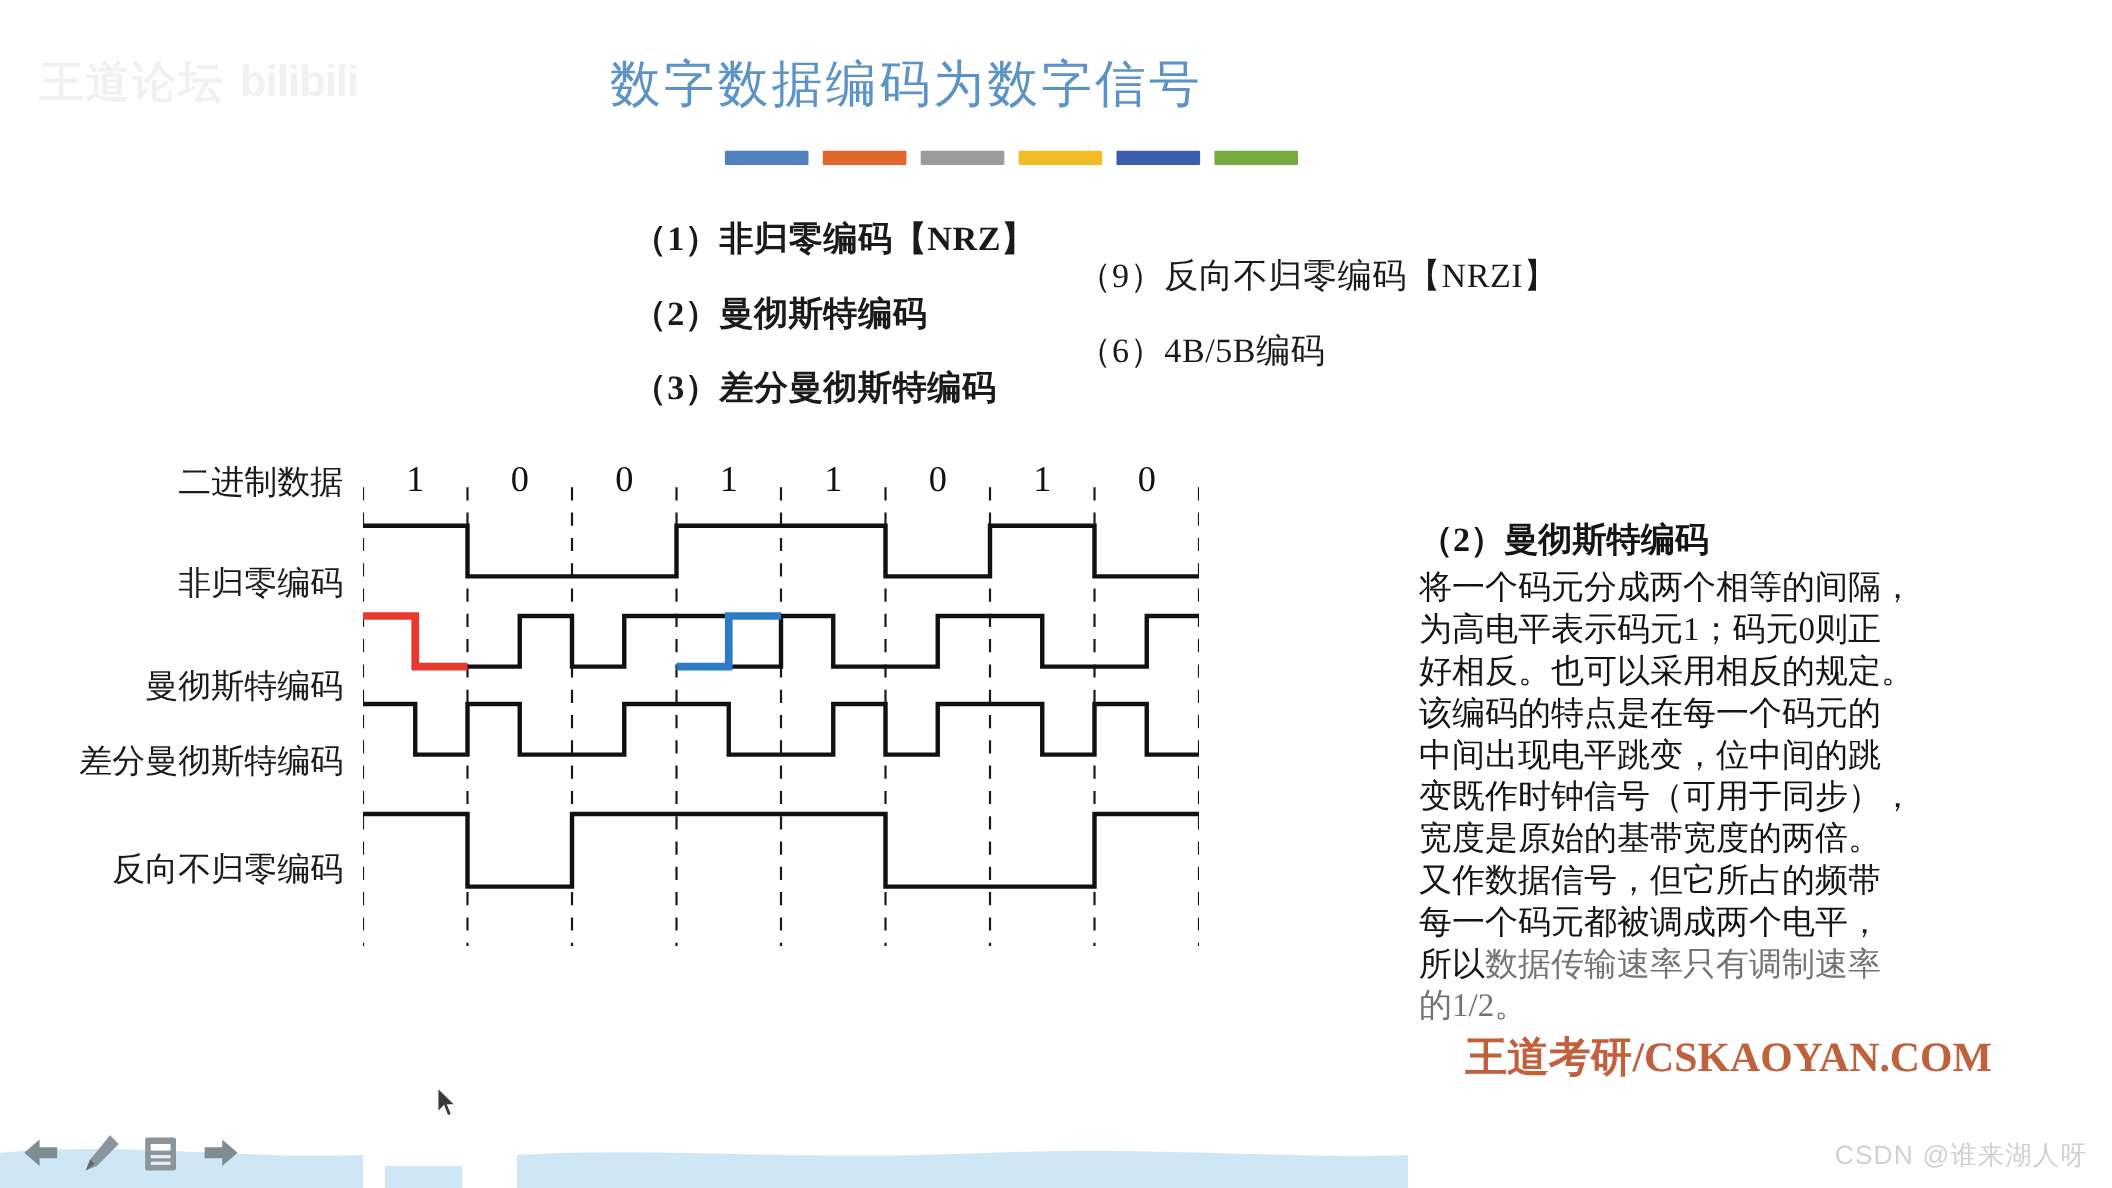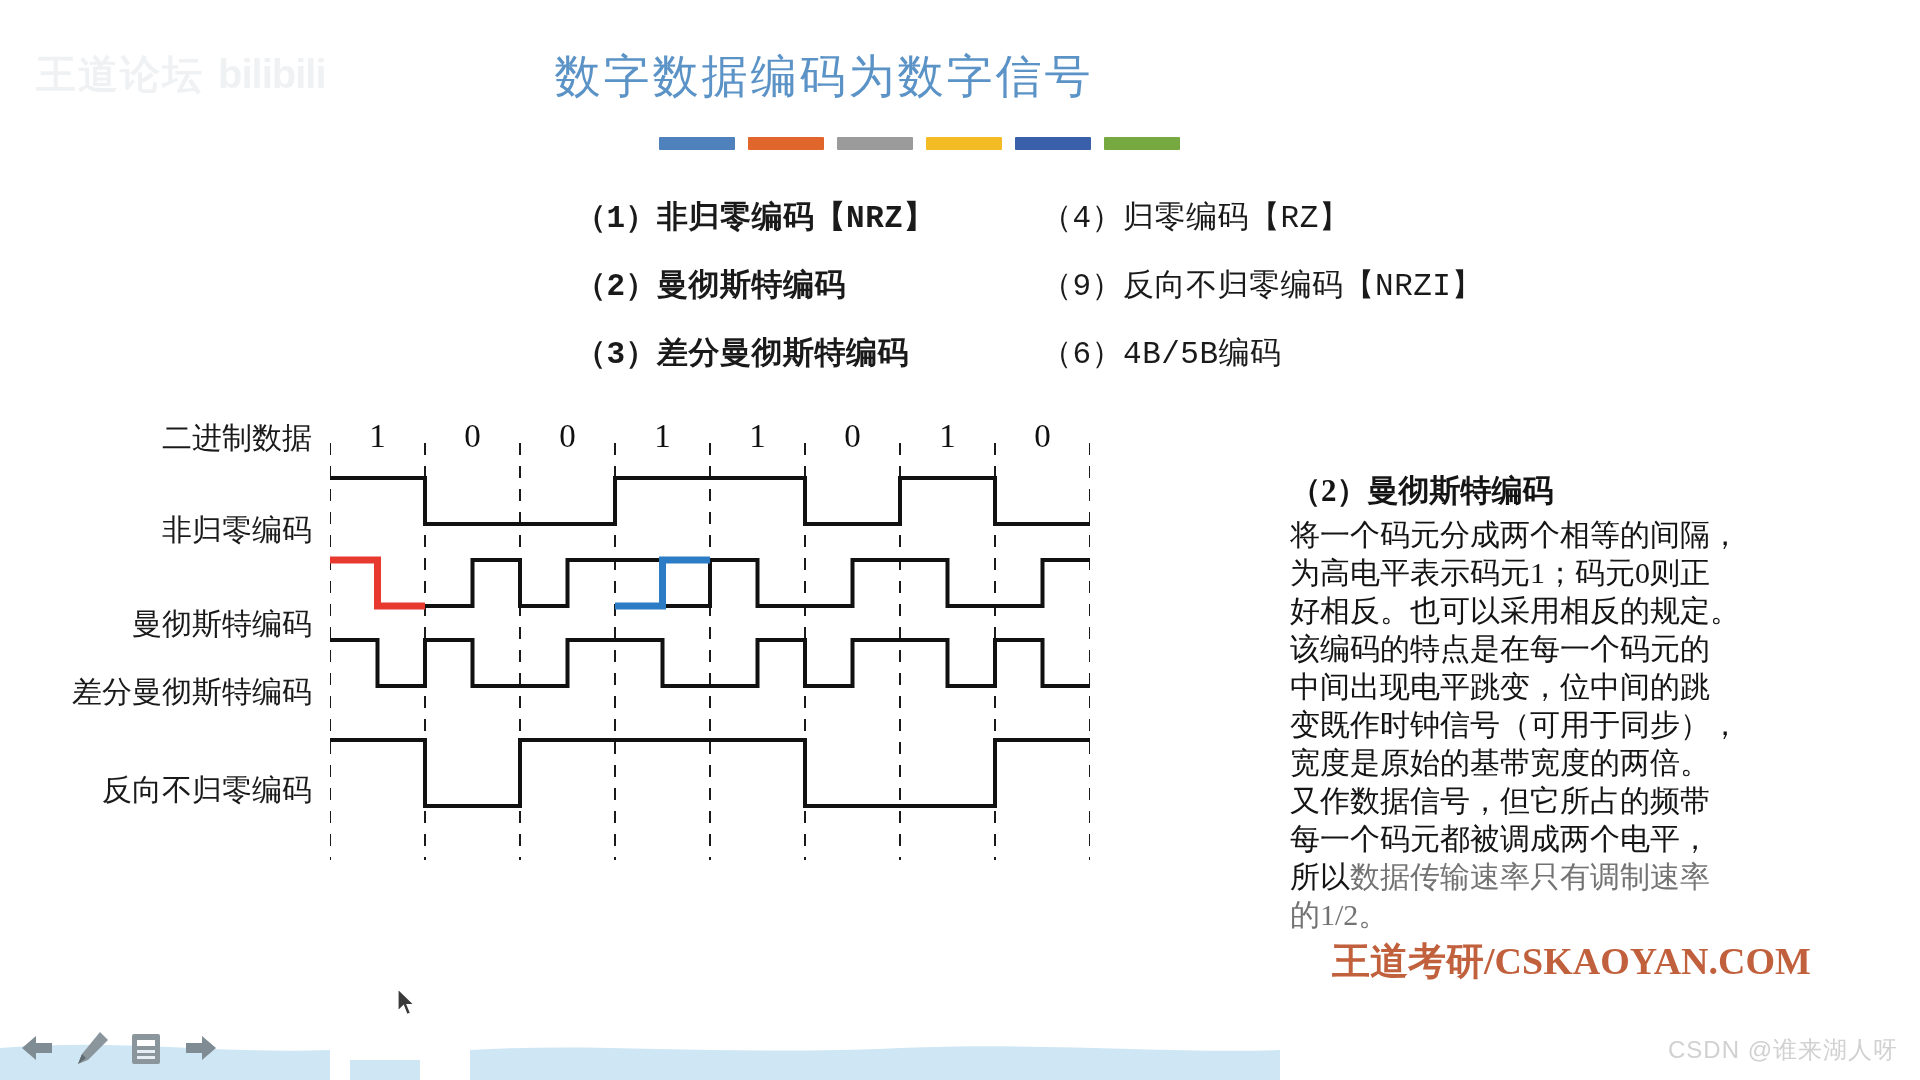--- a/index.html
+++ b/index.html
@@ -32,22 +32,22 @@
   }
   #title-bars{
     position:absolute;top:137px;left:659px;
     display:flex;gap:13px;
   }
   #title-bars .tbar{width:76px;height:13px;border-radius:1px;}
 
   
   #enc-list{
     position:absolute;left:575px;top:196px;width:900px;
-    display:flex;gap:106px;
-    font-family:Liberation Mono, monospace;
+    display:flex;gap:38px;
+    font-family:Liberation Serif, serif;
     align-items:center;
   }
   .enc-col{display:flex;flex-direction:column;gap:26px;}
   .enc-item{font-size:31px;color:#1a1a1a;white-space:nowrap;font-weight:bold;}
   #enc-col-left .enc-item{letter-spacing:.5px;}
   #enc-col-right .enc-item{letter-spacing:.5px;font-weight:normal;}
 
   
   #diagram{position:absolute;left:0;top:440px;width:1300px;height:580px;}
   #row-labels{position:absolute;left:0;top:0;width:330px;height:580px;}
@@ -115,21 +115,20 @@
     <div class="tbar" style="background: rgb(118, 169, 63);"></div>
   </div>
 
 <div id="enc-list">
   <div class="enc-col" id="enc-col-left">
     <div class="enc-item">（1）非归零编码【NRZ】</div>
     <div class="enc-item">（2）曼彻斯特编码</div>
     <div class="enc-item">（3）差分曼彻斯特编码</div>
   </div>
   <div class="enc-col" id="enc-col-right">
-    <div class="enc-item">（4）归零编码【RZ】</div>
     <div class="enc-item">（9）反向不归零编码【NRZI】</div>
     <div class="enc-item">（6）4B/5B编码</div>
   </div>
 </div>
 
 <div id="diagram">
   <div id="row-labels">
       <div class="row-label" style="top: -22px;">二进制数据</div>
       <div class="row-label" style="top: 70px;">非归零编码</div>
       <div class="row-label" style="top: 164px; margin-left: 34px;">曼彻斯特编码</div>

